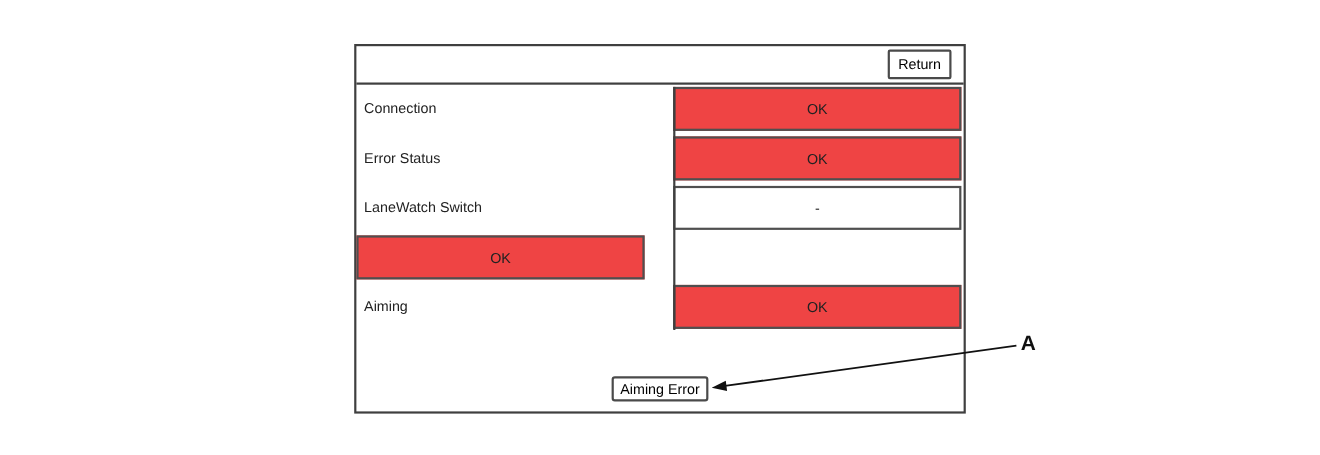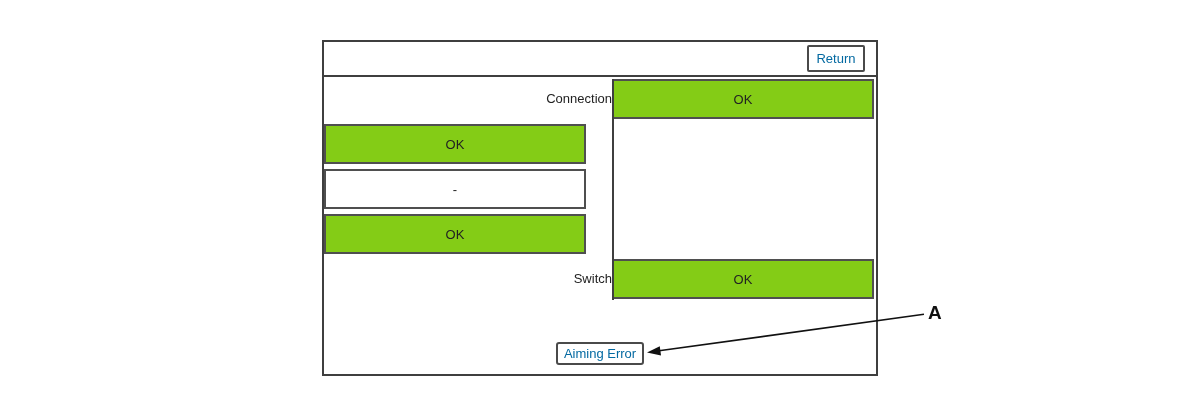--- a/index.html
+++ b/index.html
@@ -26,21 +26,21 @@
     position: relative;
     height: 35px;
     border-bottom: 2px solid #3f3f3f;
   }
   .btn {
     font-family: "Liberation Sans", sans-serif;
     background: #ffffff;
     border: 2px solid #4a4a4a;
     border-radius: 2px;
     font-size: 13px;
-    color: #0369a1;
+    color: #000000;
     cursor: pointer;
     padding: 0;
     line-height: 1;
   }
   .return-btn {
     position: absolute;
     top: 3px;
     right: 11px;
     width: 58px;
     height: 27px;
@@ -56,34 +56,33 @@
     left: 288px;
     top: 0;
     width: 2px;
     height: 221px;
     background: #3f3f3f;
   }
   .row {
     display: flex;
     height: 40px;
     margin-bottom: 5px;
-    text-align: right;
   }
   .row-label {
     width: 288px;
     padding-left: 7px;
     font-size: 13px;
     line-height: 40px;
     color: #222222;
     white-space: nowrap;
   }
   .row-value {
     width: 262px;
     border: 2px solid #4f4f4f;
-    background: #84cc16;
+    background: #ef4444;
     display: flex;
     align-items: center;
     justify-content: center;
     font-size: 13px;
     color: #222222;
   }
   .row-value[data-filled="false"] { background: #ffffff; }
   .aiming-start-btn {
     position: absolute;
     bottom: 9px;
@@ -124,33 +123,35 @@
 
     <div class="rows">
       <div class="col-divider"></div>
 
       <div class="row">
         <div class="row-label">Connection</div>
         <div class="row-value" data-filled="true">OK</div>
       </div>
 
       <div class="row">
+        <div class="row-label">Error Status</div>
         <div class="row-value" data-filled="true">OK</div>
       </div>
 
       <div class="row">
+        <div class="row-label">LaneWatch Switch</div>
         <div class="row-value" data-filled="false">-</div>
       </div>
 
       <div class="row">
         <div class="row-value" data-filled="true">OK</div>
       </div>
 
       <div class="row">
-        <div class="row-label">Switch</div>
+        <div class="row-label">Aiming</div>
         <div class="row-value" data-filled="true">OK</div>
       </div>
     </div>
 
     <button class="btn aiming-start-btn">Aiming Error</button>
   </div>
 
   <svg class="callout-arrow" viewBox="0 0 1200 414" xmlns="http://www.w3.org/2000/svg">
     <line x1="659" y1="350.8" x2="924" y2="314.3" stroke="#111111" stroke-width="1.6"></line>
     <polygon points="647,352.5 659.8,346.2 661.0,355.4" fill="#111111"></polygon>

